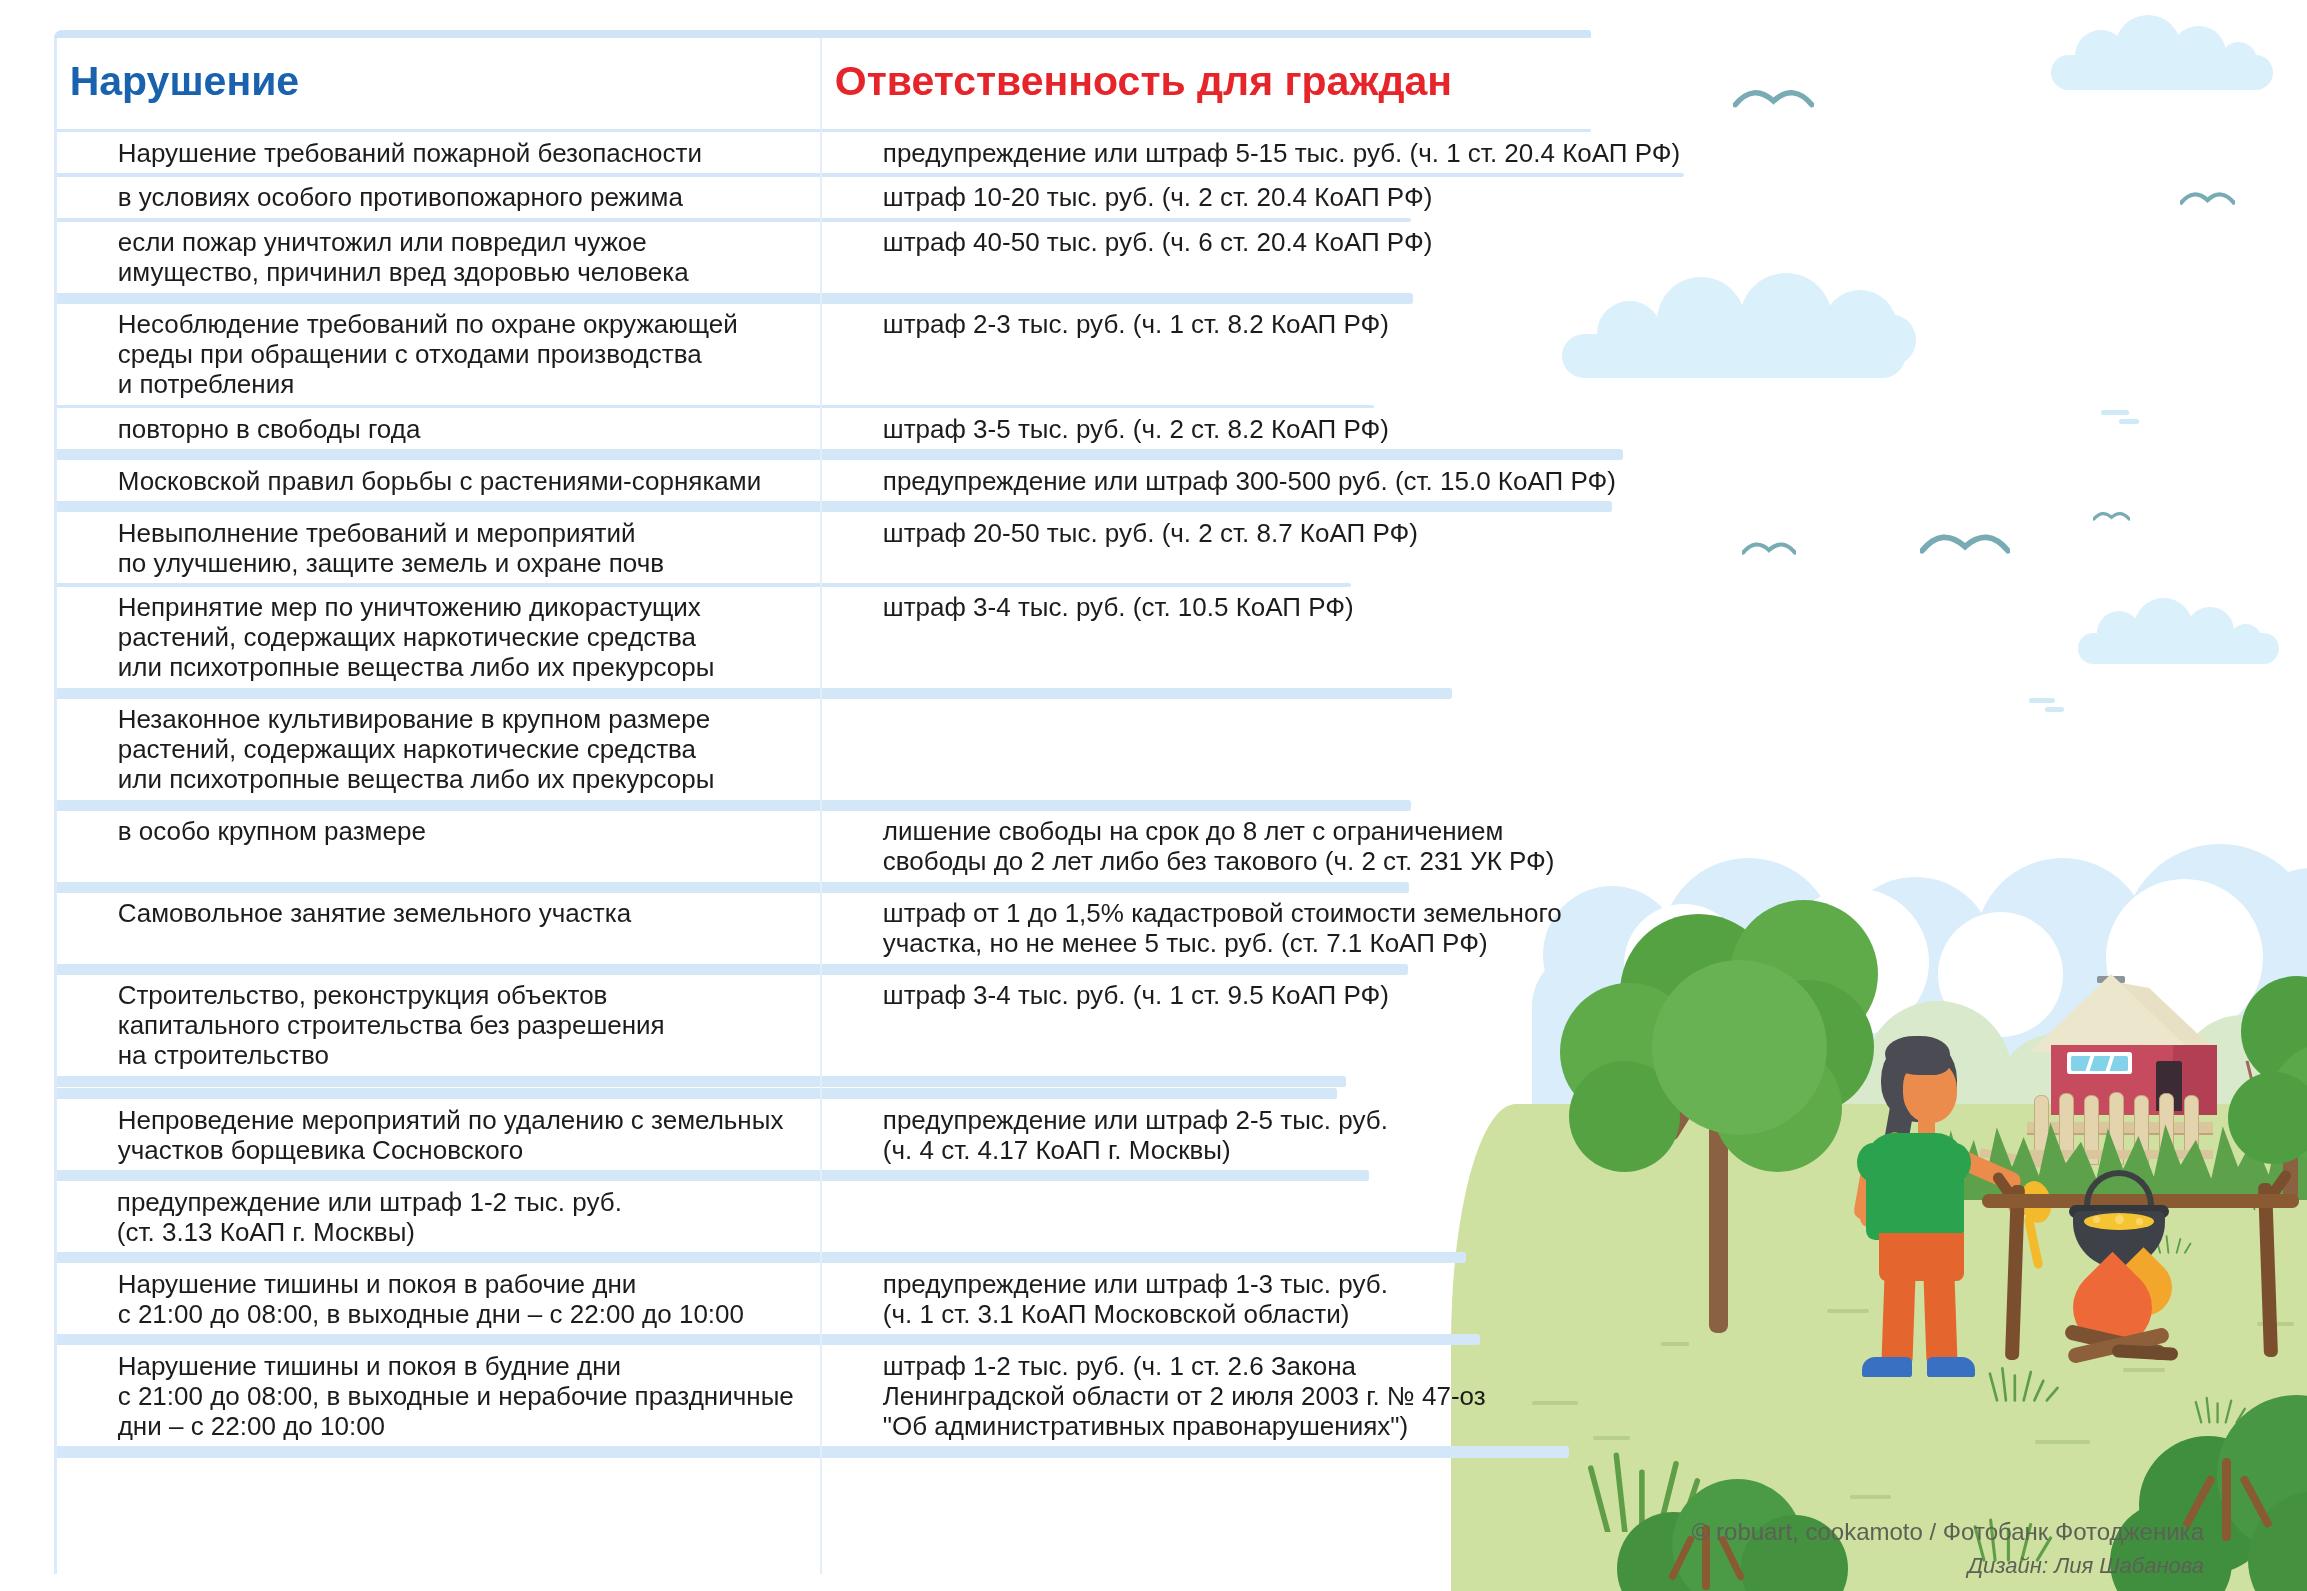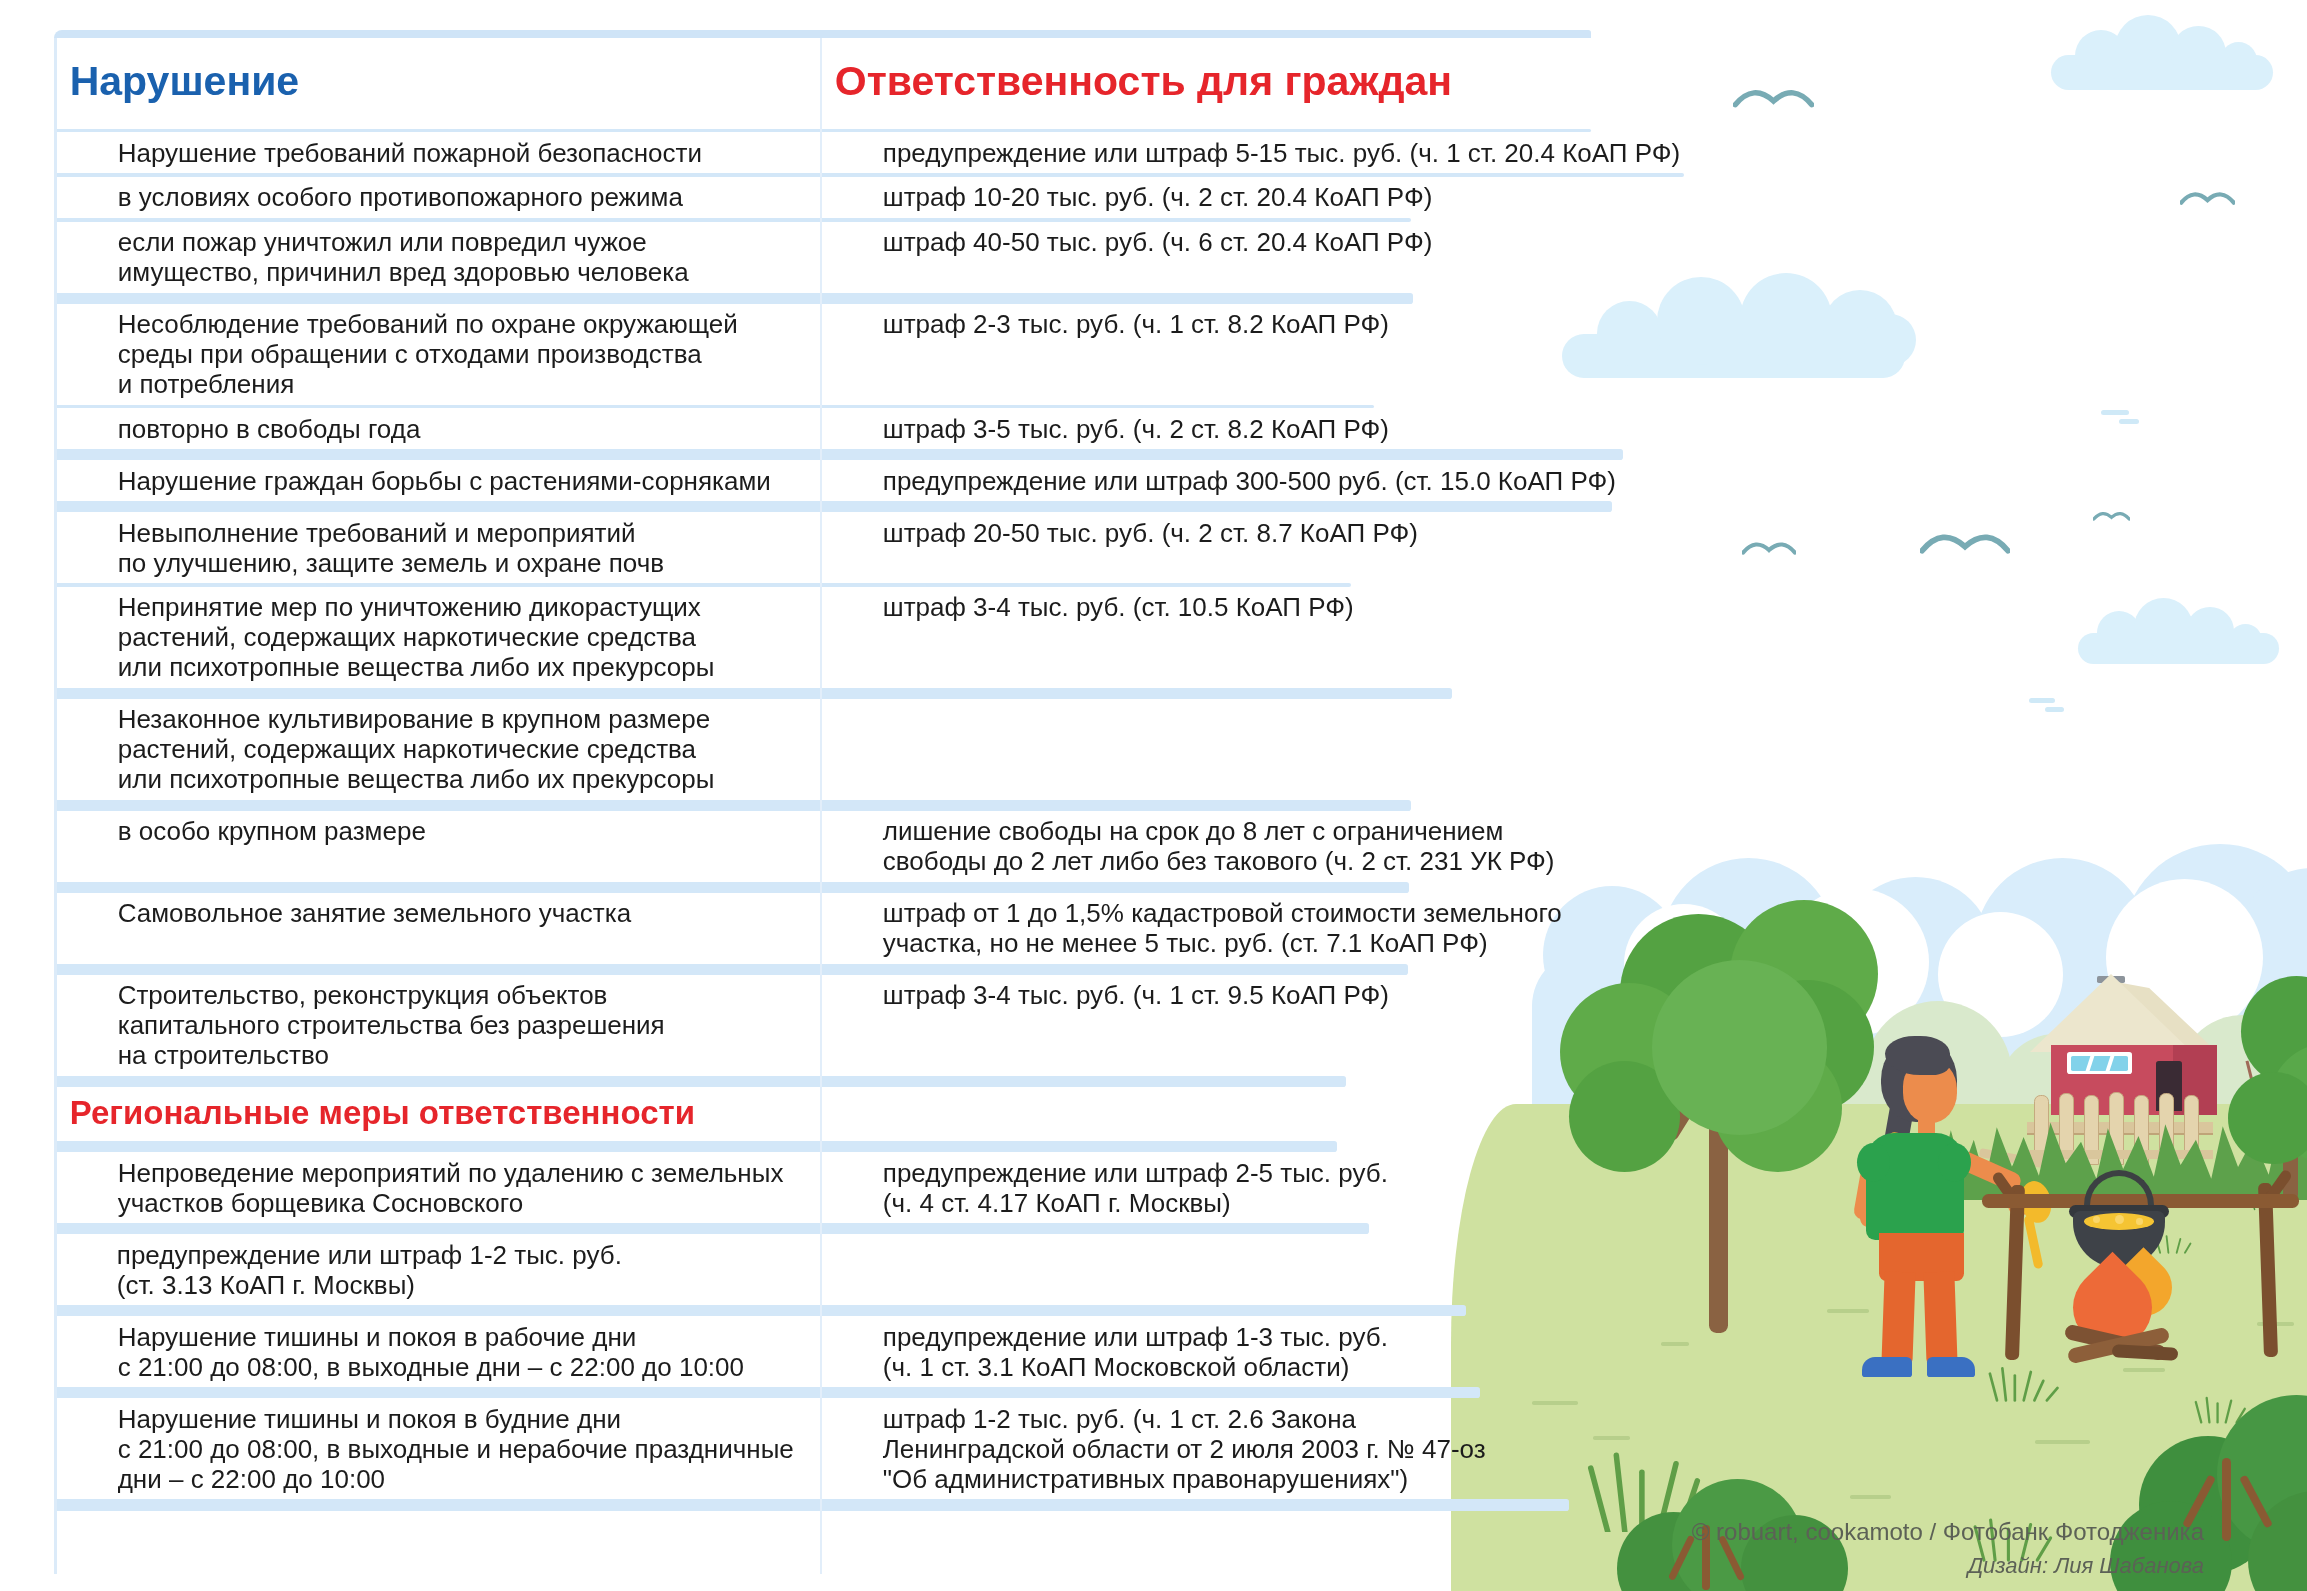--- a/index.html
+++ b/index.html
@@ -341,21 +341,21 @@
     </div>
     <div class="sep" style="width:1320px;"></div>
 
     <div class="row">
       <div class="c1">повторно в свободы года</div>
       <div class="c2">штраф 3-5 тыс. руб. (ч. 2 ст. 8.2 КоАП РФ)</div>
     </div>
     <div class="sep thick" style="width:1569px;"></div>
 
     <div class="row">
-      <div class="c1">Нарушение граждан борьбы с растениями-сорняками</div>
+      <div class="c1">Московской правил борьбы с растениями-сорняками</div>
       <div class="c2">предупреждение или штраф 300-500 руб. (ст. 15.0 КоАП РФ)</div>
     </div>
     <div class="sep thick" style="width:1558px;"></div>
 
     <div class="row">
       <div class="c1">Невыполнение требований и мероприятий
 по улучшению, защите земель и охране почв</div>
       <div class="c2">штраф 20-50 тыс. руб. (ч. 2 ст. 8.7 КоАП РФ)</div>
     </div>
     <div class="sep" style="width:1297px;"></div>
@@ -390,21 +390,20 @@
     <div class="sep thick" style="width:1354px;"></div>
 
     <div class="row">
       <div class="c1">Строительство, реконструкция объектов
 капитального строительства без разрешения
 на строительство</div>
       <div class="c2">штраф 3-4 тыс. руб. (ч. 1 ст. 9.5 КоАП РФ)</div>
     </div>
     <div class="sep thick" style="width:1292px;"></div>
 
-    <div class="sect">Региональные меры ответственности</div>
     <div class="sep thick" style="width:1283px;"></div>
 
     <div class="row">
       <div class="c1">Непроведение мероприятий по удалению с земельных
 участков борщевика Сосновского</div>
       <div class="c2">предупреждение или штраф 2-5 тыс. руб.
 (ч. 4 ст. 4.17 КоАП г. Москвы)</div>
     </div>
     <div class="sep thick" style="width:1315px;"></div>
 

